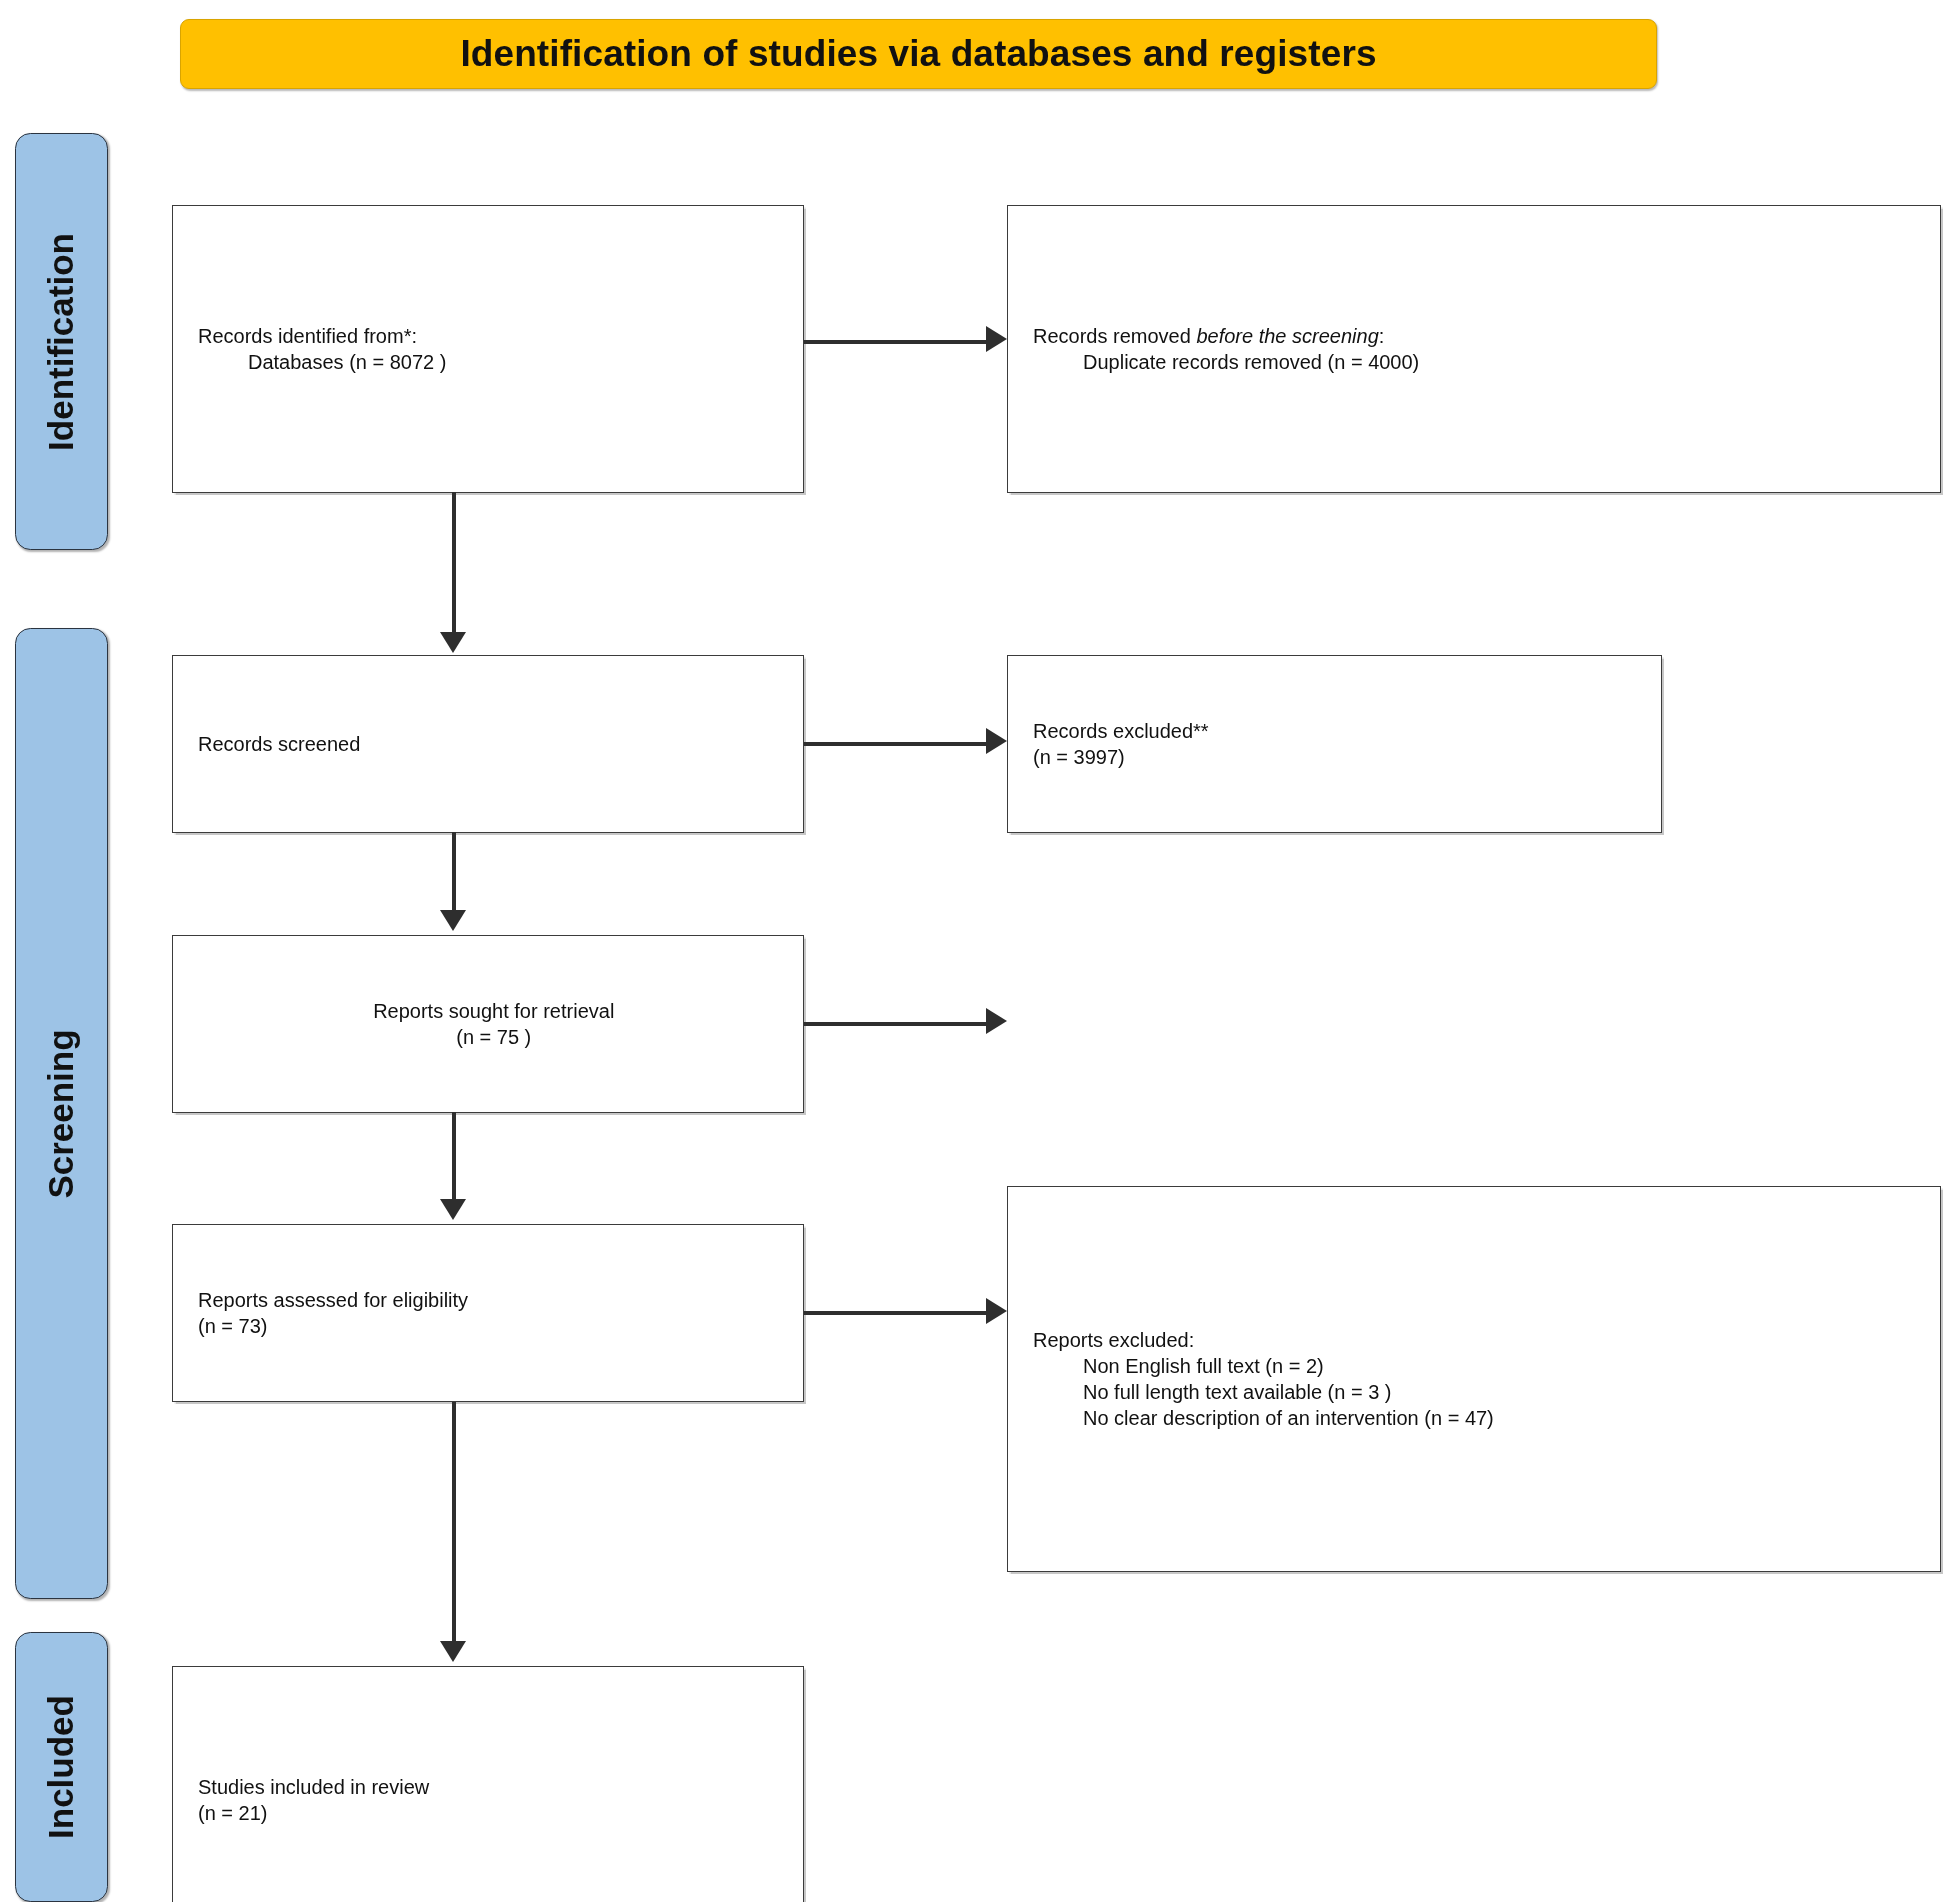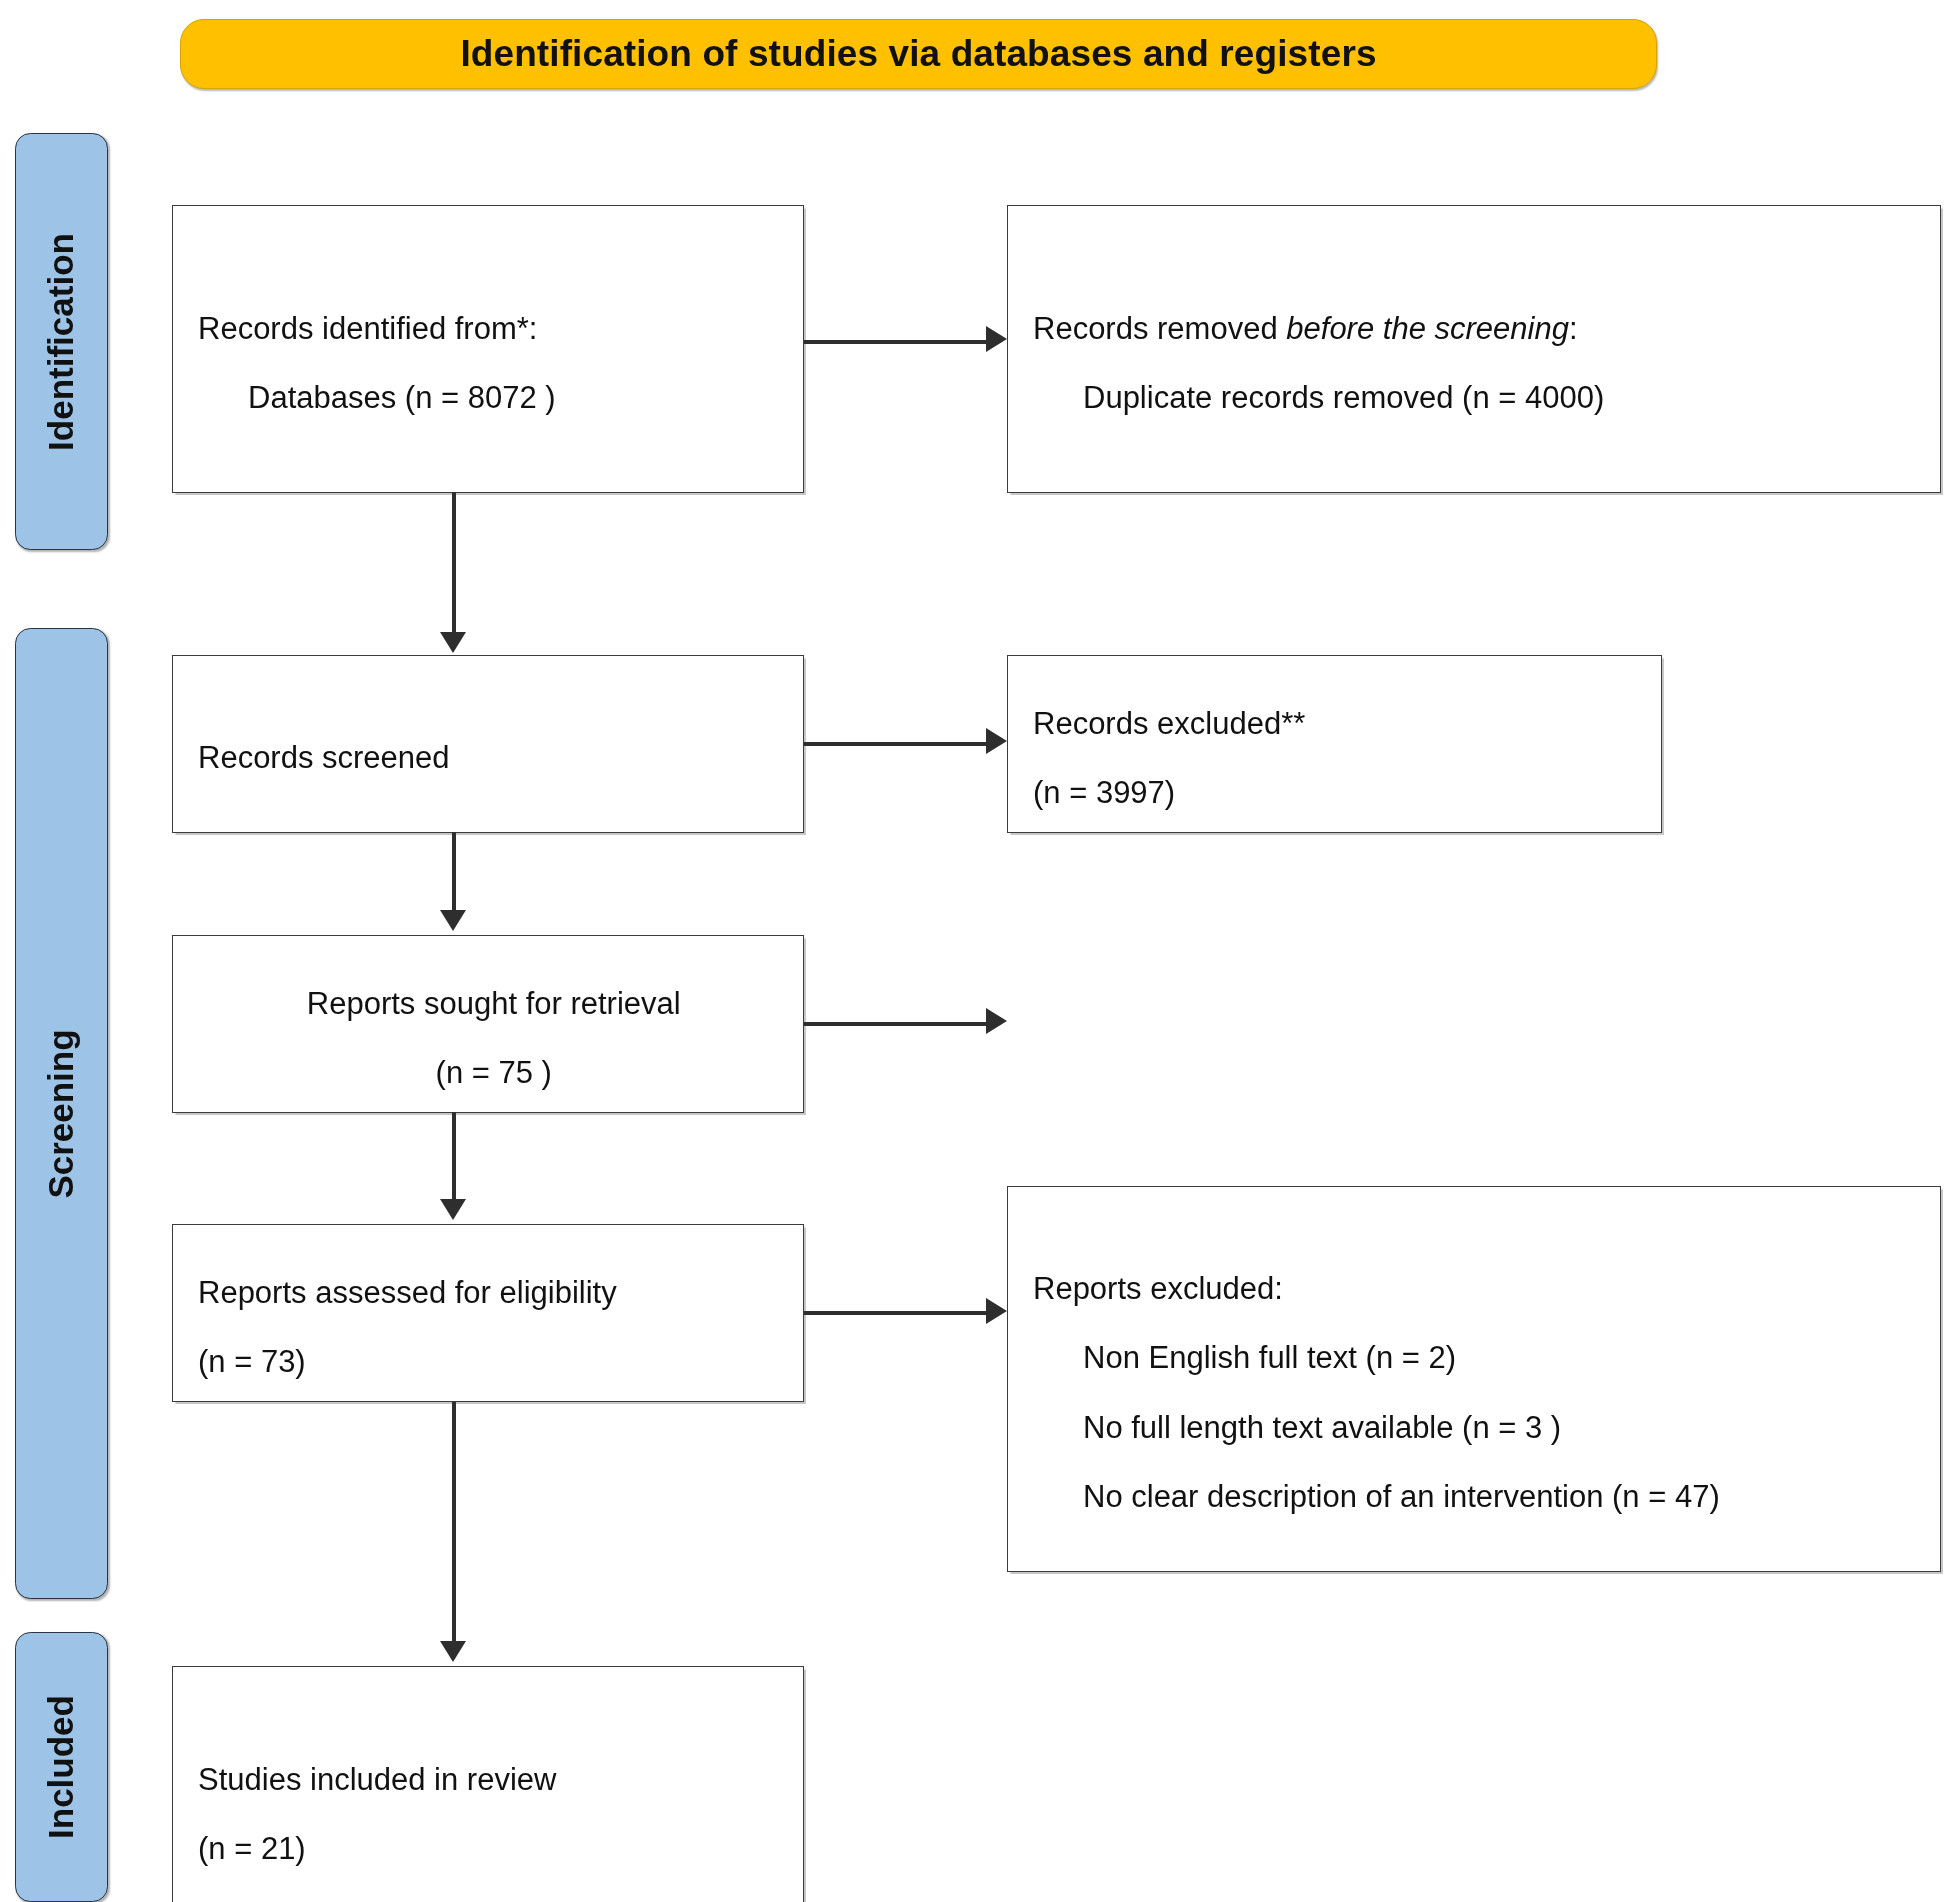--- a/index.html
+++ b/index.html
@@ -17,21 +17,21 @@
     height: 1902px;
     background: #ffffff;
     overflow: hidden;
   }
 
   
   .banner {
     position: absolute;
     box-sizing: border-box;
     background: #FFC000;
-    border-radius: 24px;
+    border-radius: 9px;
     border: 1px solid #d9a400;
     box-shadow: 1px 1.9px 1.9px rgba(0,0,0,0.28);
     display: flex;
     align-items: center;
     justify-content: center;
   }
   .banner-text {
     font-size: 37px;
     font-weight: bold;
     color: #111111;
@@ -69,25 +69,24 @@
     padding: 0;
   }
   .flow-box-inner {
     position: absolute;
     left: 25px;
     right: 13.5px;
     top: 50%;
     transform: translateY(-50%);
   }
   .flow-line {
-    font-size: 31px;
+    font-size: 20px;
     line-height: 1.30;
     color: #111111;
     white-space: nowrap;
-    margin-top: 29px;
   }
   .flow-line.indent-1 { padding-left: 50px; }
   .flow-line em { font-style: italic; }
 
   
   .conn {
     position: absolute;
     background: #2e2e2e;
   }
   .conn-v { width: 3.9px; }

